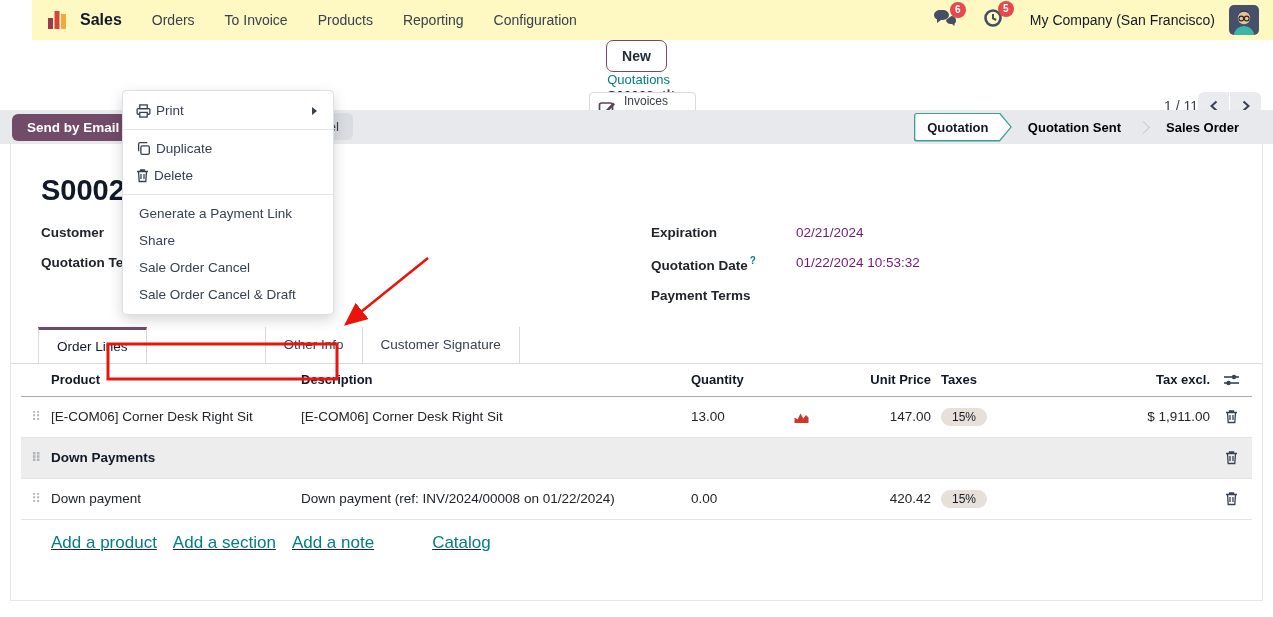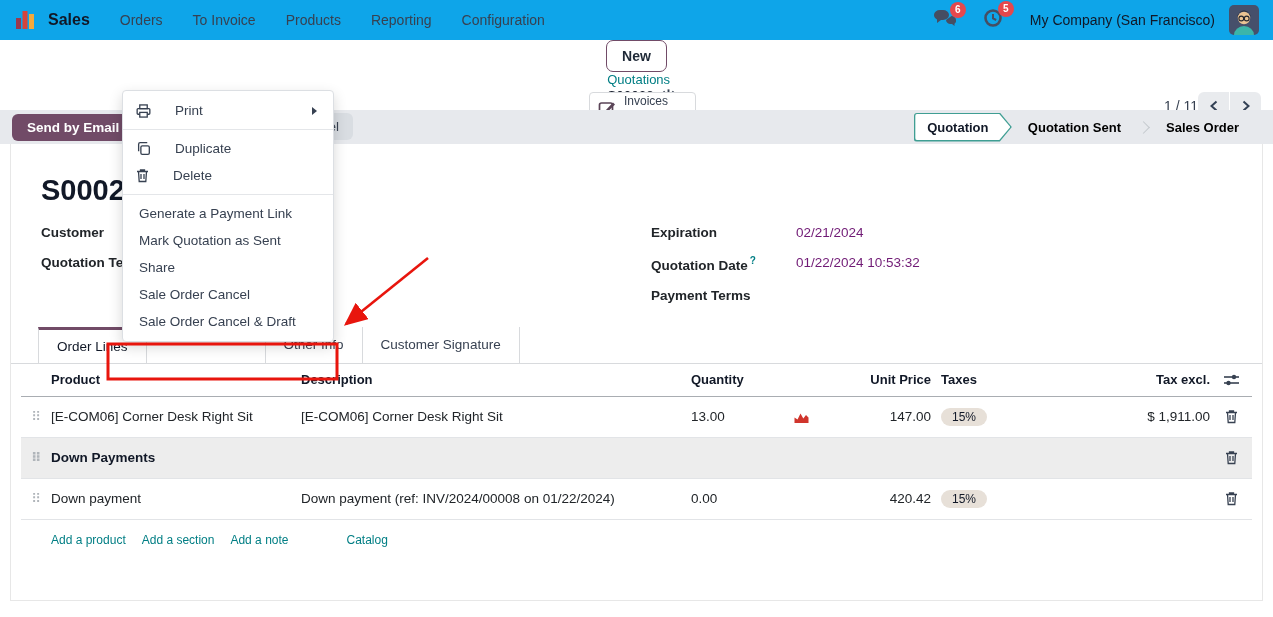--- a/index.html
+++ b/index.html
@@ -1,21 +1,21 @@
 <!DOCTYPE html>
 <html><head>
 <meta charset="utf-8">
 <style>
   * { margin:0; padding:0; box-sizing:border-box; }
   html,body { width:1273px; height:617px; overflow:hidden; background:#fff;
     font-family:"Liberation Sans", sans-serif; color:#212529; }
   .page { position:relative; width:1273px; height:617px; }
 
   
-  .topnav { height:40px; display:flex; align-items:center; padding:0 14px; background:#0ea5e9; }
+  .topnav { height:40px; display:flex; align-items:center; padding:0 14px; background:#fef9c3;margin-left:32px; }
   .logo { width:24px; height:24px; margin-right:10px; }
   .appname { font-size:16px; font-weight:700; color:#111827; margin-right:30px; }
   .navitem { font-size:14px; color:#374151; margin-right:30px; cursor:pointer; }
   .nav-right { margin-left:auto; display:flex; align-items:center; }
   .icon-btn { position:relative; margin-right:26px; }
   .badge { position:absolute; top:-6px; right:-10px; background:#e5484d; color:#fff;
     font-size:10px; font-weight:700; min-width:16px; height:16px; line-height:16px;
     text-align:center; border-radius:9px; padding:0 3px; }
   .company { font-size:14px; color:#111827; margin-right:14px; }
   .avatar { width:30px; height:30px; border-radius:5px; overflow:hidden; }
@@ -89,29 +89,29 @@
   .c-product { width:250px; }
   .c-desc { width:390px; }
   .c-qty { width:95px; text-align:left; }
   .c-qicon { width:30px; display:flex; justify-content:center; align-items:center; }
   .c-price { width:115px; text-align:right; }
   .c-tax { width:95px; padding-left:10px; }
   .c-sub { flex:1; text-align:right; }
   .c-del { width:42px; display:flex; justify-content:center; align-items:center; cursor:pointer; }
   .pill { display:inline-block; background:#e7e0d8; color:#111827; font-size:12px;
     padding:2px 11px; border-radius:11px; }
-  .tfoot { display:flex; gap:16px; padding:13px 0 0 30px; font-size:12px; }
+  .tfoot { display:flex; gap:16px; padding:13px 0 0 30px; font-size:17px;text-decoration:underline; }
   .tfoot a { color:#017e84; text-decoration:none; cursor:pointer; }
   .tfoot .catalog { margin-left:42px; }
 
   
   .menu { position:absolute; left:122px; top:90px; width:212px; background:#fff;
     border:1px solid #dcdfe3; border-radius:4px; box-shadow:0 5px 14px rgba(0,0,0,.16);
     z-index:50; padding:6px 0; }
-  .mi { height:27px; display:flex; align-items:center; gap:24px; padding:0 16px;
+  .mi { height:27px; display:flex; align-items:center; gap:5px; padding:0 16px;
     font-size:13.5px; color:#374151; cursor:pointer; }
   .mi.with-icon { padding-left:13px; }
   .mi .caret { margin-left:auto; width:0; height:0; border-left:5px solid #374151;
     border-top:4px solid transparent; border-bottom:4px solid transparent; }
   .mi.highlight { background:#e9eaec; }
   .mdiv { border-top:1px solid #e4e6e9; margin:5px 0; }
 
   
   .annot { position:absolute; left:0; top:0; z-index:60; pointer-events:none; }
 </style>
@@ -361,21 +361,20 @@
       <span>Duplicate</span>
     </div>
     <div class="mi with-icon">
       <svg width="13" height="15" viewBox="0 0 13 15">
         <path d="M1 3.5 h11 M4.5 3.5 V2 h4 v1.5 M2.5 3.5 l.7 10 h6.6 l.7-10 M5 6 v5 M8 6 v5" fill="none" stroke="#374151" stroke-width="1.3"></path>
       </svg>
       <span>Delete</span>
     </div>
     <div class="mdiv"></div>
     <div class="mi">Generate a Payment Link</div>
-    <div class="mi">Mark Quotation as Sent</div>
     <div class="mi">Share</div>
     <div class="mi">Sale Order Cancel</div>
     <div class="mi">Sale Order Cancel &amp; Draft</div>
   </div>
 
   <svg class="annot" width="1273" height="617" viewBox="0 0 1273 617">
     <defs>
       <marker id="ah" markerWidth="10" markerHeight="9" refX="8" refY="4" orient="auto">
         <path d="M0,0 L9,4 L0,8 z" fill="#e8150d"></path>
       </marker>

